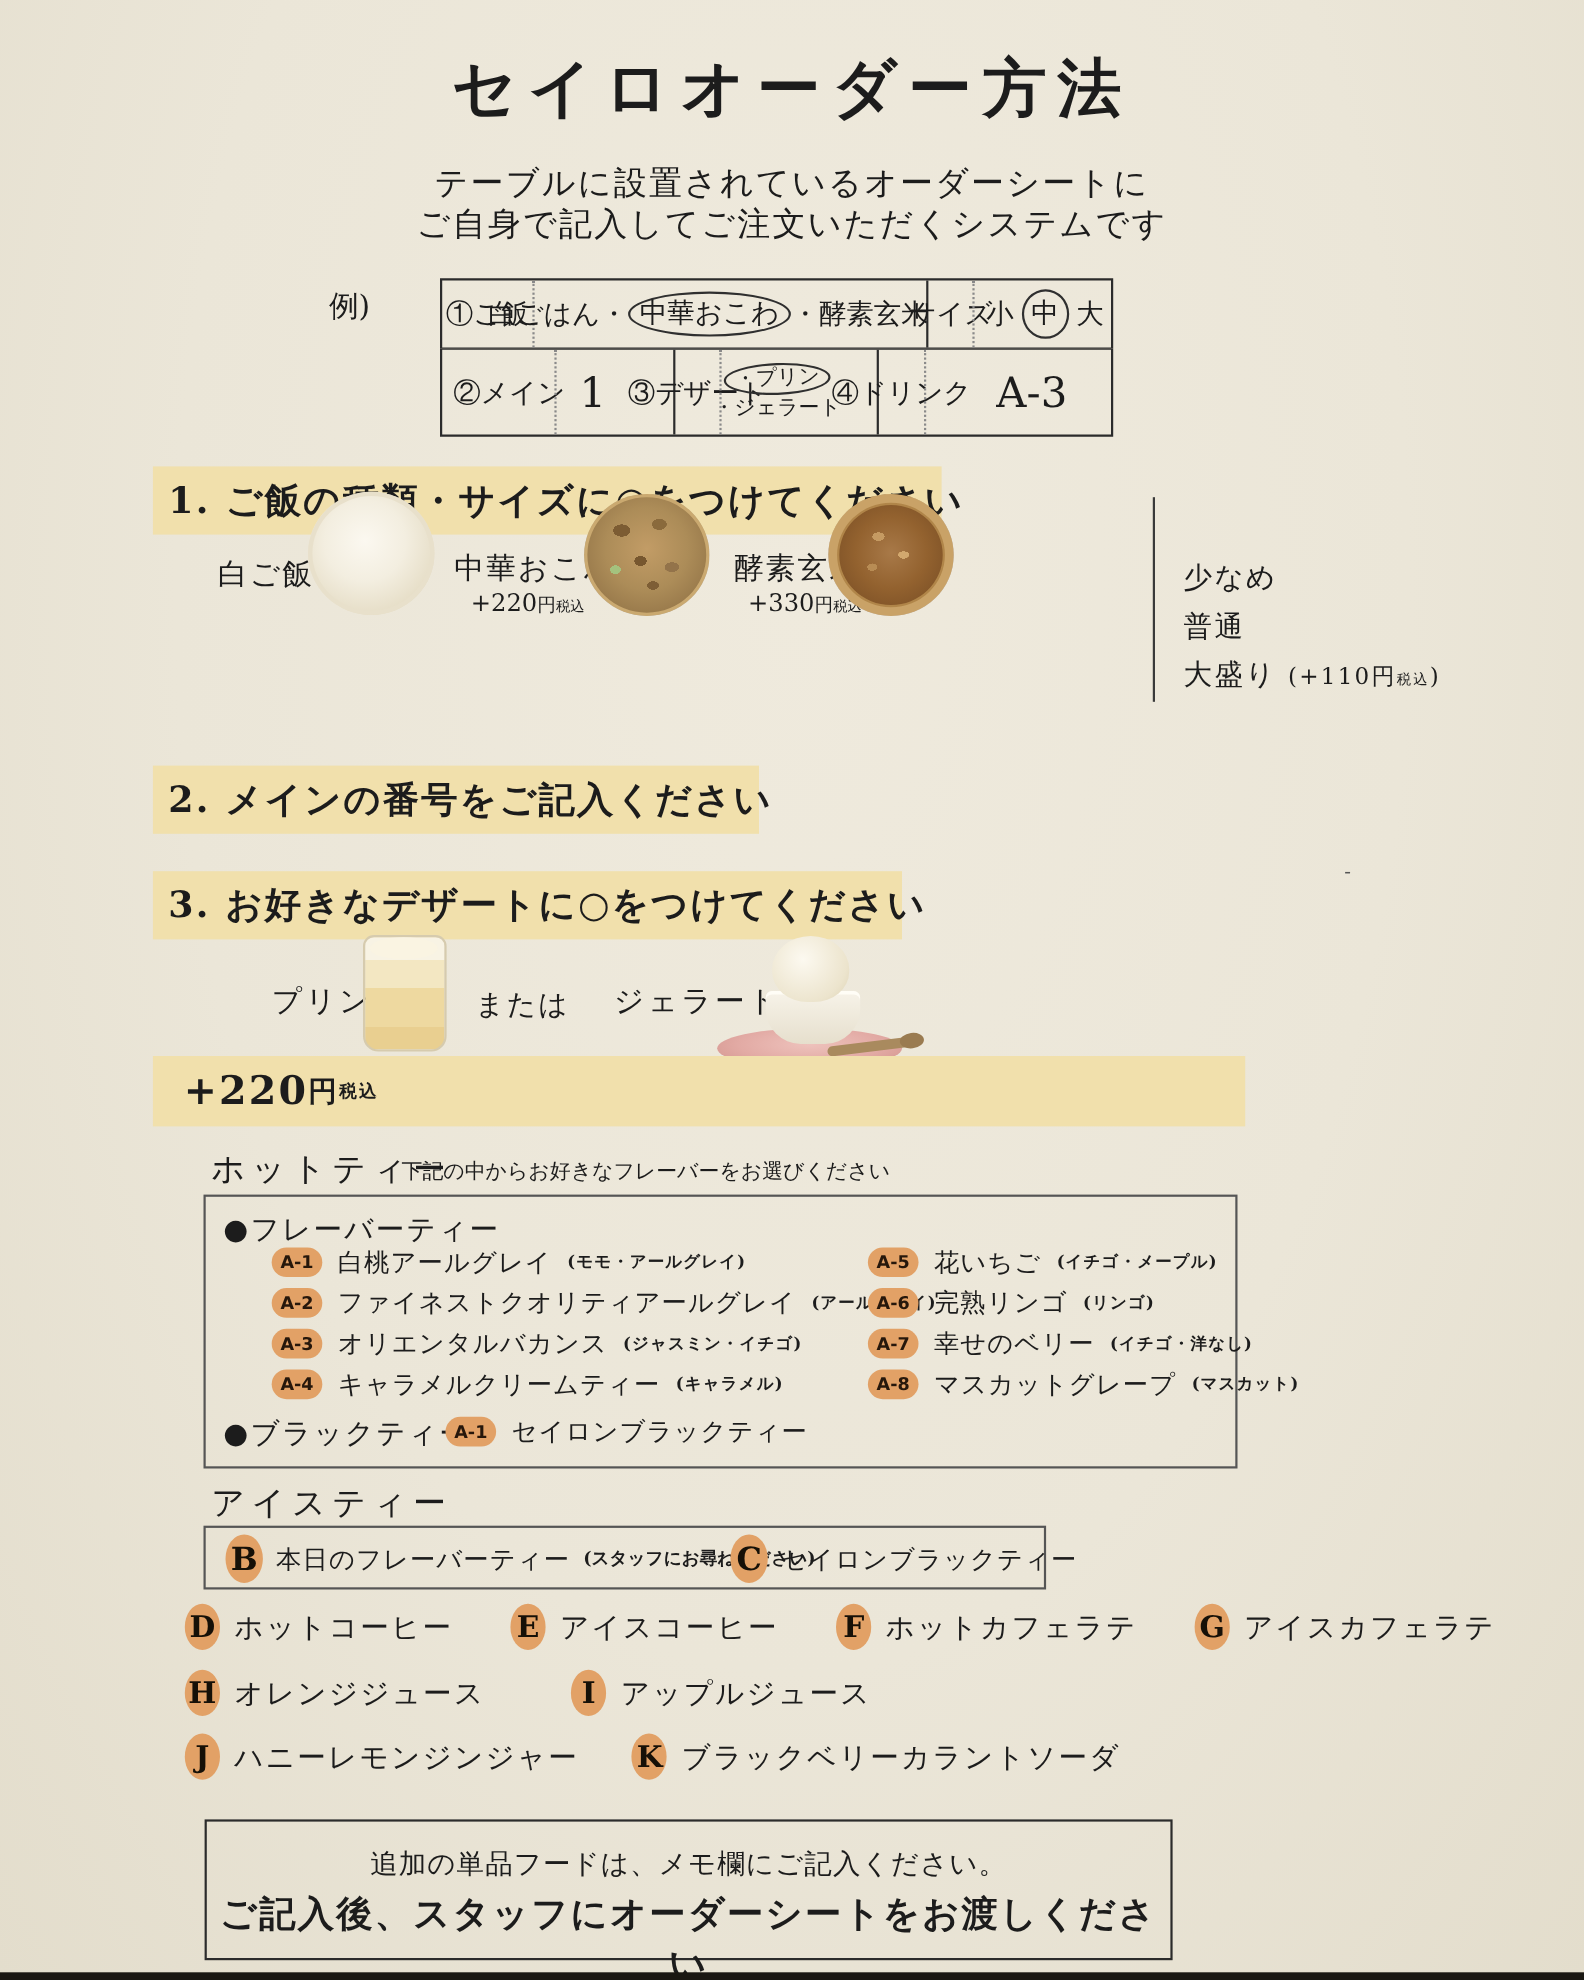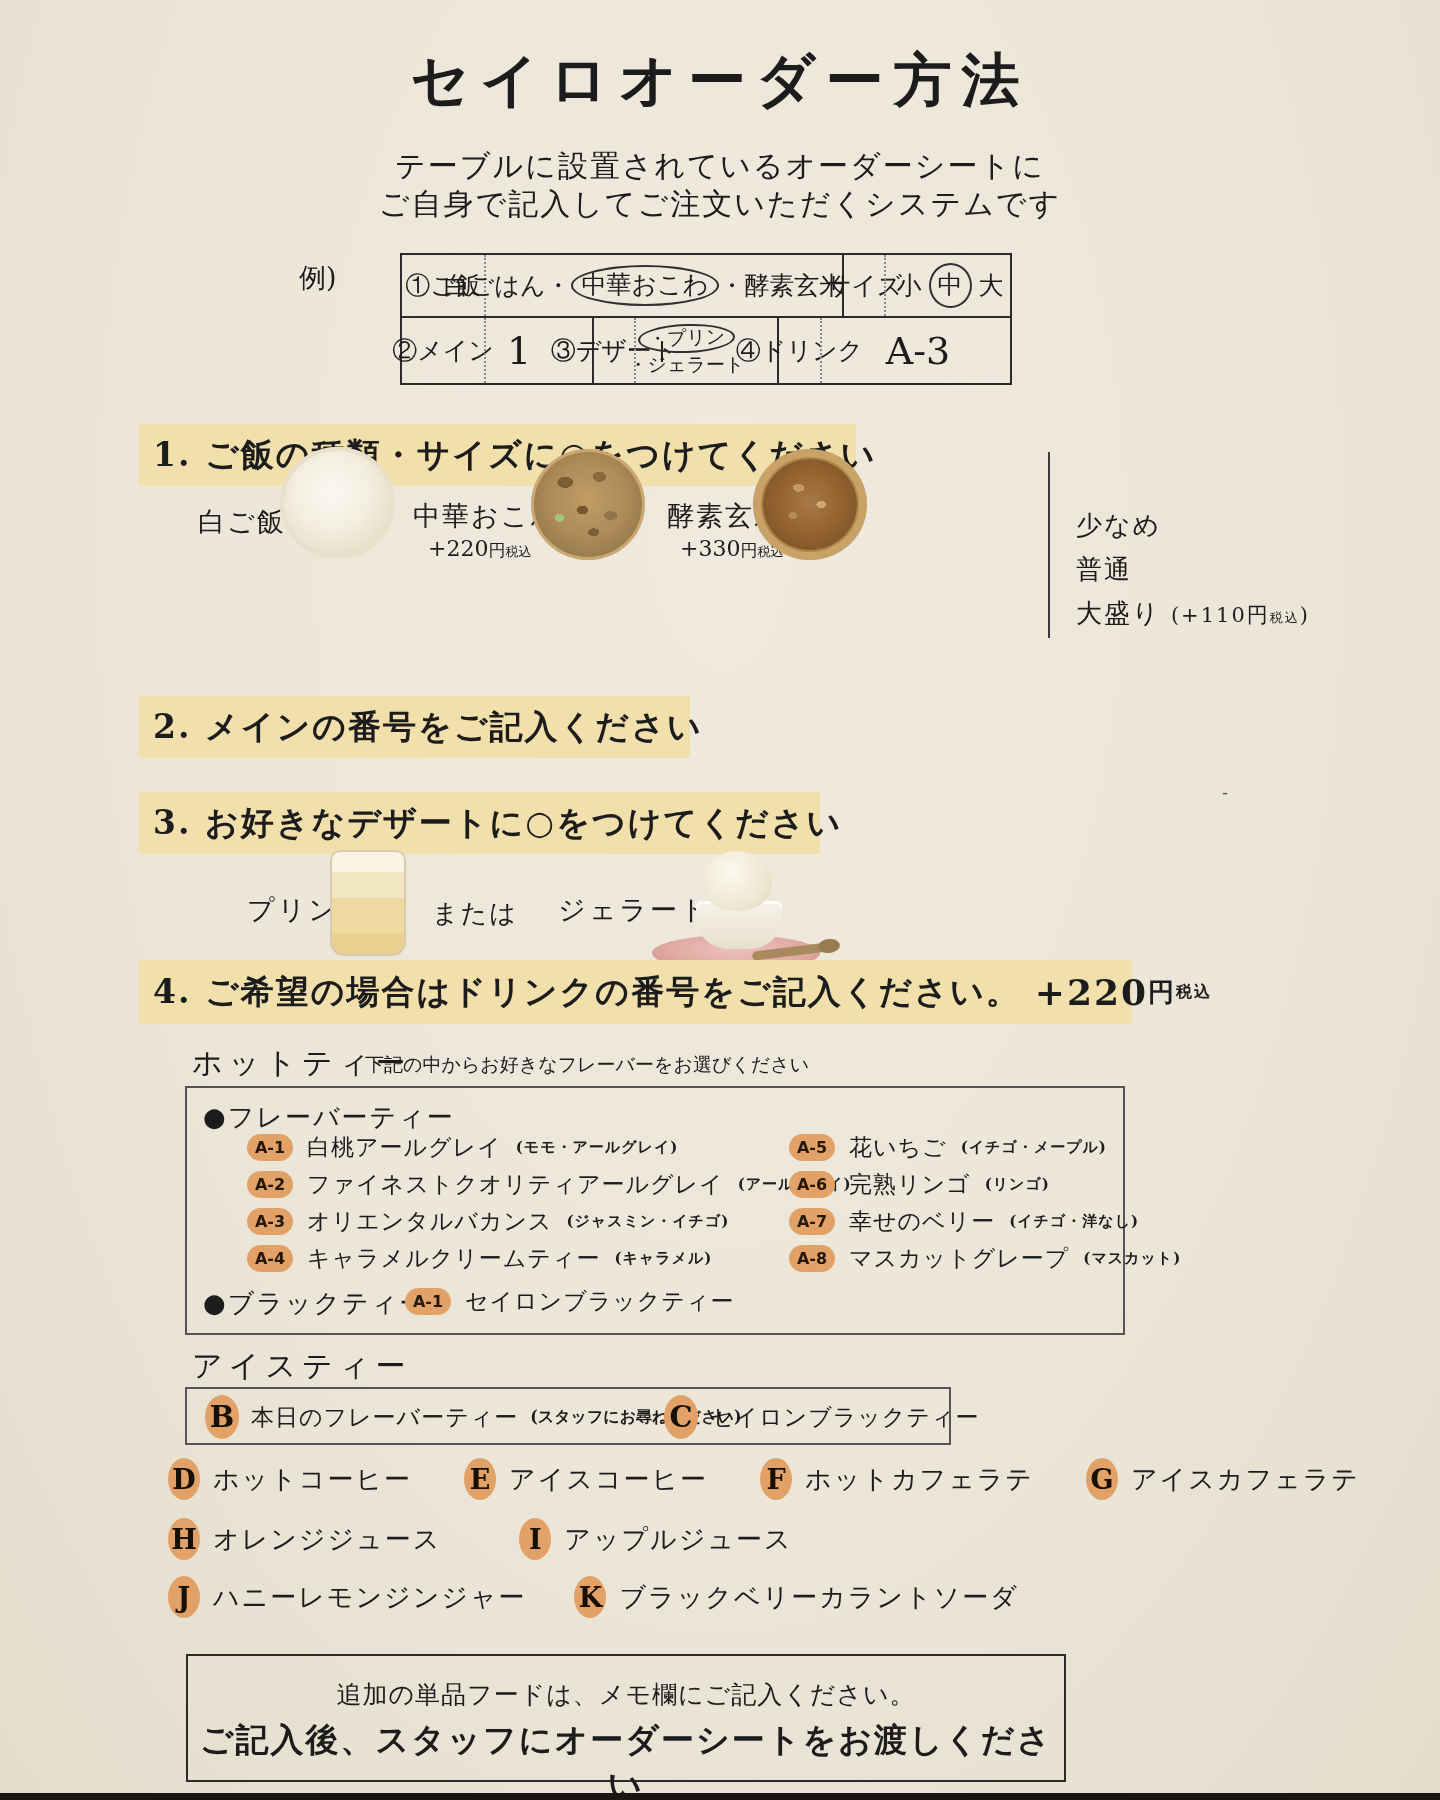--- a/index.html
+++ b/index.html
@@ -12,21 +12,21 @@
   .abs{position:absolute;}
   
   #title{left:0;right:0;top:42px;text-align:center;font-size:58px;font-weight:bold;letter-spacing:10px;}
   .subtitle{left:0;right:0;text-align:center;font-size:30px;letter-spacing:2px;}
   #subtitle1{top:146px;} #subtitle2{top:184px;}
   
   #example-label{left:299px;top:260px;font-size:27px;}
   #ex-table{left:400px;top:253px;width:612px;}
   .ex-row{display:grid;box-sizing:border-box;border:2px solid #2b2b2b;}
   #ex-row1{grid-template-columns:82px 318px 82px 130px;height:64px;border-bottom:1px solid #2b2b2b;}
-  #ex-row2{grid-template-columns:82px 68px 82px 103px 83px 194px;height:68px;border-top:1px solid #2b2b2b;}
+  #ex-row2{grid-template-columns:82px 68px 82px 103px 83px 194px;height:80px;border-top:1px solid #2b2b2b;padding-left:20px;}
   .ex-cell{display:flex;align-items:center;justify-content:center;font-size:25px;box-sizing:border-box;white-space:nowrap;}
   .bd{border-left:2px dotted #8a8a8a;} .bs{border-left:2px solid #2b2b2b;margin-left:40px;}
   .circled{display:inline-block;border:2px solid #2f2f2f;border-radius:50%;padding:1px 9px 3px;}
   .circled-one{display:inline-block;border:2px solid #2f2f2f;border-radius:50%;padding:3px 7px 5px;}
   .bignum{font-size:38px;}
   .ex-dessert-col{display:flex;flex-direction:column;align-items:center;justify-content:center;font-size:19px;line-height:1.25;}
   .ex-dessert-col .circled{padding:0 8px 1px;transform:rotate(-2deg);}
   .sizes-flex{display:flex;align-items:center;gap:7px;}
   
   .band{background:#f1e0ac;height:62px;display:flex;align-items:center;padding-left:14px;
@@ -193,21 +193,20 @@
   <div class="abs" id="gelato">
     <div class="saucer"></div>
     <div class="cup"></div>
     <div class="scoop"></div>
     <div class="spoon"></div>
     <div class="spoon-head"></div>
   </div>
   <div class="abs" id="side-mark">-</div>
 
   <div class="abs band" id="band4">
-    <span>4. ご希望の場合はドリンクの番号をご記入ください。</span>
     <span class="price-big">+220</span>
       <span class="yen-mid">円</span>
       <span class="tax-small">税込</span>
   </div>
 
   <div class="abs tea-label" id="hot-tea-label">ホットティー</div>
   <div class="abs" id="hot-tea-note">下記の中からお好きなフレーバーをお選びください</div>
 
   <div class="abs" id="flavor-box">
     <div class="box-header" style="left:16px;top:12px;">●フレーバーティー</div>

